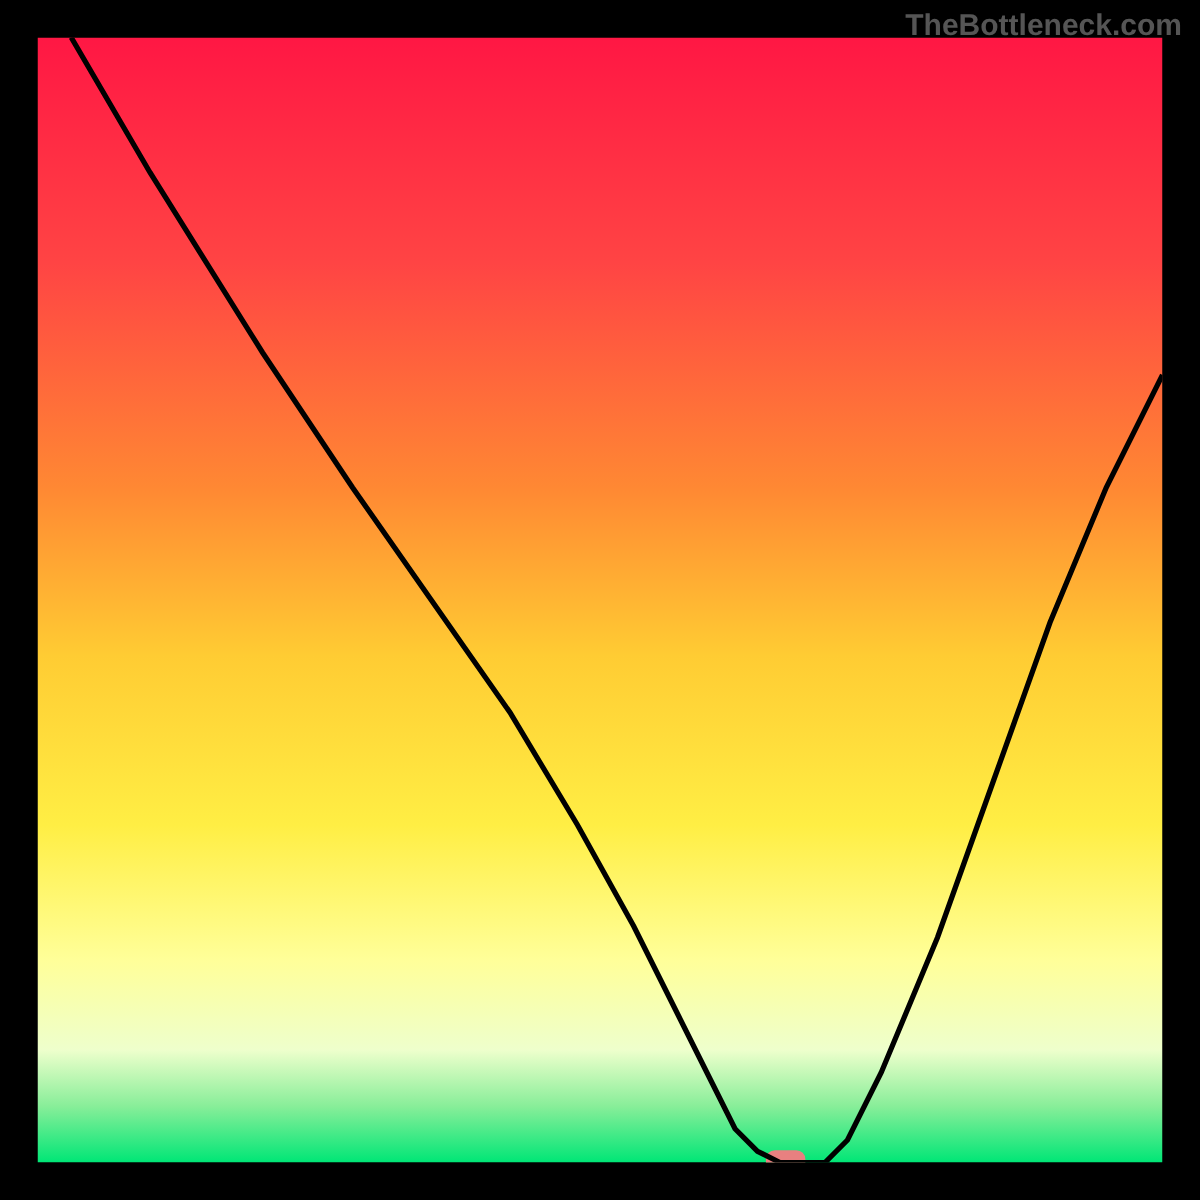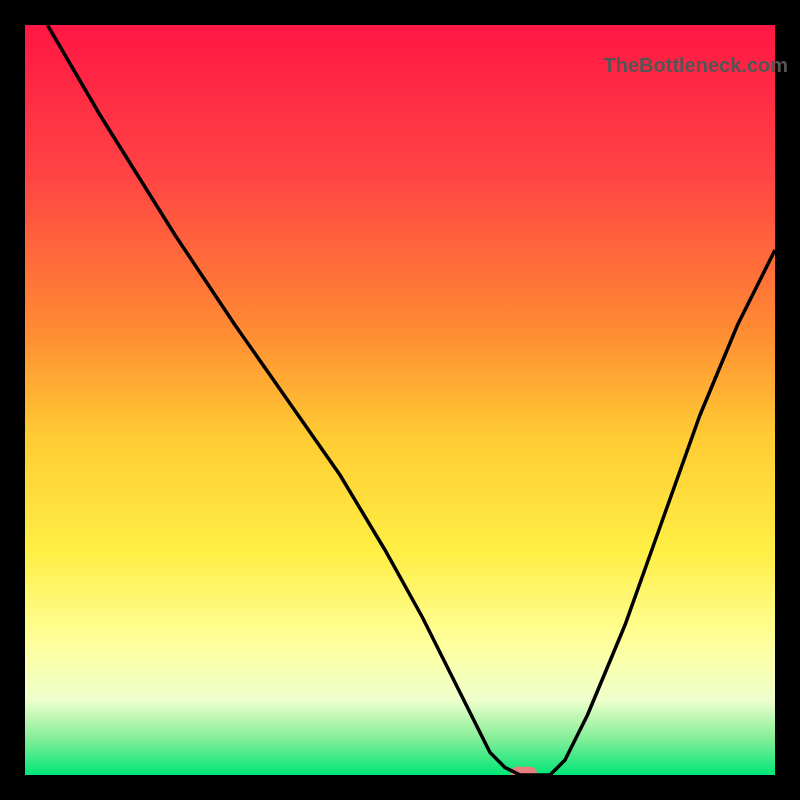--- a/index.html
+++ b/index.html
@@ -17,21 +17,20 @@
     height: 800px;
   }
   .watermark {
     position: absolute;
     top: 6px;
     right: 12px;
     color: #555;
     font-size: 20px;
     font-weight: bold;
     z-index: 10;
-    margin-top: 48px;
   }
   .plot-area {
     position: absolute;
     left: 25px;
     top: 25px;
     width: 750px;
     height: 750px;
   }
   svg {
     display: block;

